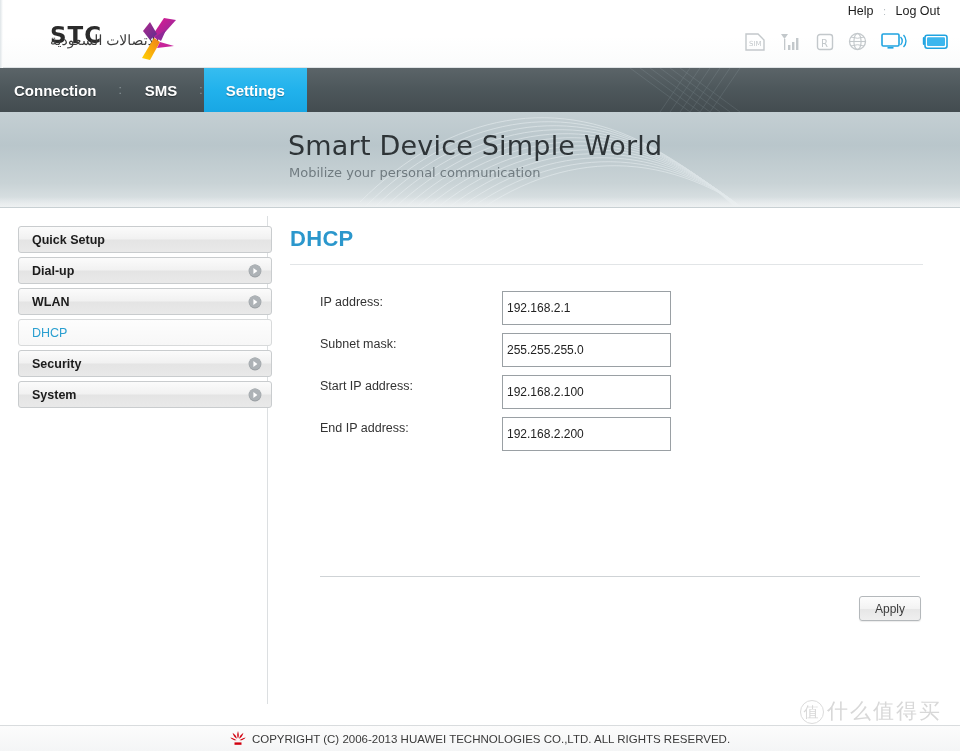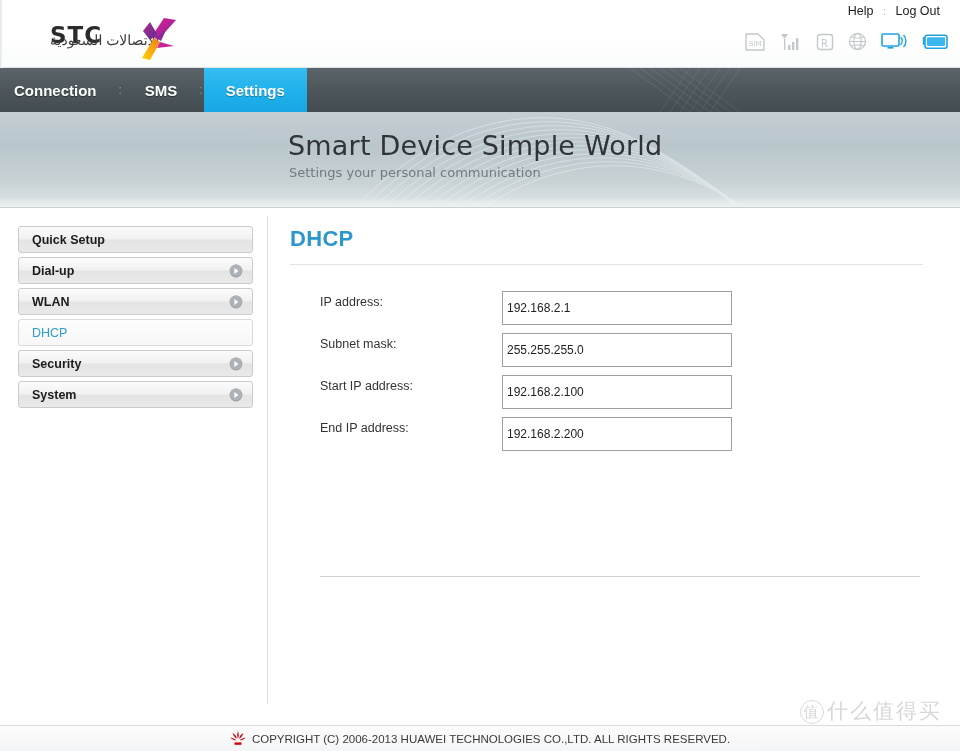--- a/index.html
+++ b/index.html
@@ -94,21 +94,21 @@
   }
 
   
   .content { position:relative; width:960px; height: 518px; background:#fff; }
   .vdivider {
     position:absolute; left:267px; top:8px; width:1px; height:488px;
     background:#dcdfe1;
   }
 
   
-  .sidebar { position:absolute; left:18px; top:18px; width:235px; }
+  .sidebar { position:absolute; left:18px; top:18px; width:254px; }
   .menuitem {
     position:relative; height:27px; margin-bottom:4px;
     border:1px solid #c9ccce;
     border-radius:3px;
     background: linear-gradient(to bottom, #fbfbfb 0%, #f1f1f1 48%, #e4e4e4 52%, #e9e9e9 100%);
     display:flex; align-items:center;
     cursor:pointer;
   }
   .menuitem .label {
     margin-left:13px; font-size:12.5px; font-weight:bold; color:#1c1c1c;
@@ -133,21 +133,21 @@
   }
 
   .form { margin-top:26px; position:relative; }
   .row { position:relative; height:42px; }
   .row .flabel {
     position:absolute; left:32px; top:4px;
     font-size:12.5px; color:#333; white-space:nowrap;
   }
   .row .fctrl { position:absolute; left:214px; top:0px; }
   input.text {
-    width:230px; height:19px;
+    width:169px; height:19px;
     border:1px solid #9aa0a4;
     background:#fff;
     font-family:"Liberation Sans", sans-serif;
     font-size:12px; color:#222;
     padding: 16px 4px;
     outline:none;
   }
   .radios { display:flex; align-items:center; gap:6px; padding-top:3px; }
   .radios .rgroup { display:flex; align-items:center; gap:4px; cursor:pointer; }
   .radios .rlabel { font-size:12.5px; color:#222; }
@@ -324,21 +324,21 @@
         <path d="M36 144 C126 54 236 34 336 94 C388 125 410 156 420 170"></path>
         <path d="M42 148 C132 58 242 38 342 98 C392 128 412 158 420 170"></path>
         <path d="M48 152 C138 62 248 42 348 102 C396 131 414 160 420 170"></path>
         <path d="M54 156 C144 66 254 46 354 106 C398 134 416 162 420 170"></path>
         <path d="M60 160 C150 70 260 50 360 110 C400 137 418 164 420 170"></path>
         <path d="M66 164 C156 74 266 54 366 114 C402 140 419 166 420 170"></path>
         <path d="M72 168 C162 78 272 58 372 118 C404 143 420 168 420 170"></path>
       </g>
     </svg>
     <div class="banner-title">Smart Device   Simple World</div>
-    <div class="banner-sub">Settings your personal communication</div>
+    <div class="banner-sub">Mobilize your personal communication</div>
     <div class="banner-bottom-fade"></div>
   </div>
 
   <div class="content">
     <div class="vdivider"></div>
 
     <div class="sidebar">
 
       <div class="menuitem">
         <span class="label">Quick Setup</span>
@@ -415,20 +415,23 @@
 
         <div class="row">
           <div class="flabel">End IP address:</div>
           <div class="fctrl">
             <input class="text" type="text" value="192.168.2.200" style="">
           </div>
         </div>
 
 
         <div class="bottom-rule"></div>
+        <div class="apply-wrap">
+          <button class="apply">Apply</button>
+        </div>
       </div>
     </div>
   </div>
 
   <div class="watermark">
     <span class="wcircle">值</span><span>什么值得买</span>
   </div>
 
   <div class="footer">
     <svg width="16" height="15" viewBox="0 0 16 15">

